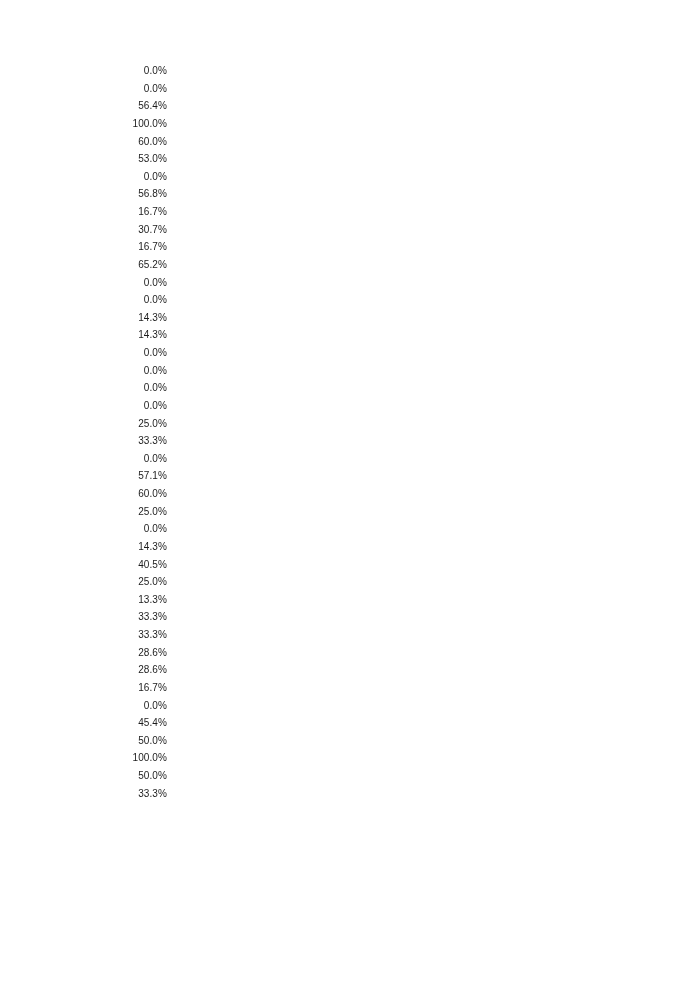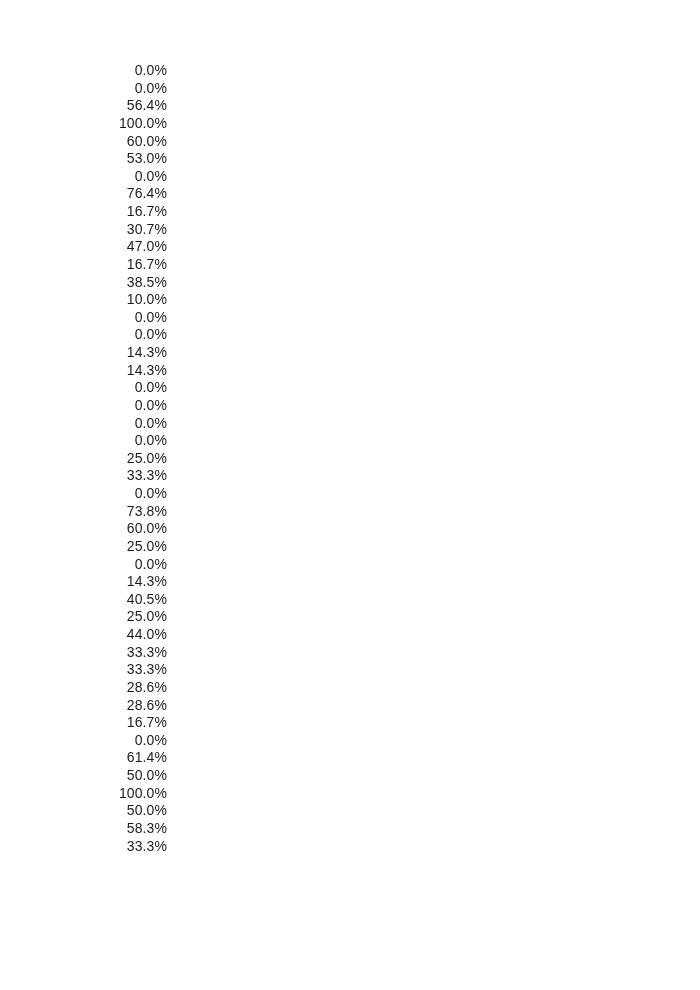--- a/index.html
+++ b/index.html
@@ -13,71 +13,68 @@
     font-family: "Liberation Sans", "DejaVu Sans", sans-serif;
     overflow: hidden;
     position: relative;
   }
   .values-column {
     position: absolute;
     top: 62px;
     left: 0;
     width: 167px;
     text-align: right;
-    font-size: 14px;
+    font-size: 10px;
     letter-spacing: 0.1px;
   }
   .value-row {
     height: 17.64px;
     line-height: 17.64px;
     white-space: pre;
   }
 </style>
 </head>
 <body style="background: rgb(255, 255, 255);">
 
 <div class="values-column" id="values-column" style="color: rgb(28, 28, 28);">
     <div class="value-row">0.0%</div>
     <div class="value-row">0.0%</div>
     <div class="value-row">56.4%</div>
     <div class="value-row">100.0%</div>
     <div class="value-row">60.0%</div>
     <div class="value-row">53.0%</div>
     <div class="value-row">0.0%</div>
-    <div class="value-row">76.4%</div>
+    <div class="value-row">56.8%</div>
     <div class="value-row">16.7%</div>
     <div class="value-row">30.7%</div>
-    <div class="value-row">47.0%</div>
     <div class="value-row">16.7%</div>
-    <div class="value-row">38.5%</div>
-    <div class="value-row">10.0%</div>
+    <div class="value-row">65.2%</div>
     <div class="value-row">0.0%</div>
     <div class="value-row">0.0%</div>
     <div class="value-row">14.3%</div>
     <div class="value-row">14.3%</div>
     <div class="value-row">0.0%</div>
     <div class="value-row">0.0%</div>
     <div class="value-row">0.0%</div>
     <div class="value-row">0.0%</div>
     <div class="value-row">25.0%</div>
     <div class="value-row">33.3%</div>
     <div class="value-row">0.0%</div>
-    <div class="value-row">73.8%</div>
+    <div class="value-row">57.1%</div>
     <div class="value-row">60.0%</div>
     <div class="value-row">25.0%</div>
     <div class="value-row">0.0%</div>
     <div class="value-row">14.3%</div>
     <div class="value-row">40.5%</div>
     <div class="value-row">25.0%</div>
-    <div class="value-row">44.0%</div>
+    <div class="value-row">13.3%</div>
     <div class="value-row">33.3%</div>
     <div class="value-row">33.3%</div>
     <div class="value-row">28.6%</div>
     <div class="value-row">28.6%</div>
     <div class="value-row">16.7%</div>
     <div class="value-row">0.0%</div>
-    <div class="value-row">61.4%</div>
+    <div class="value-row">45.4%</div>
     <div class="value-row">50.0%</div>
     <div class="value-row">100.0%</div>
     <div class="value-row">50.0%</div>
-    <div class="value-row">58.3%</div>
     <div class="value-row">33.3%</div>
   </div>
 
 </body></html>

